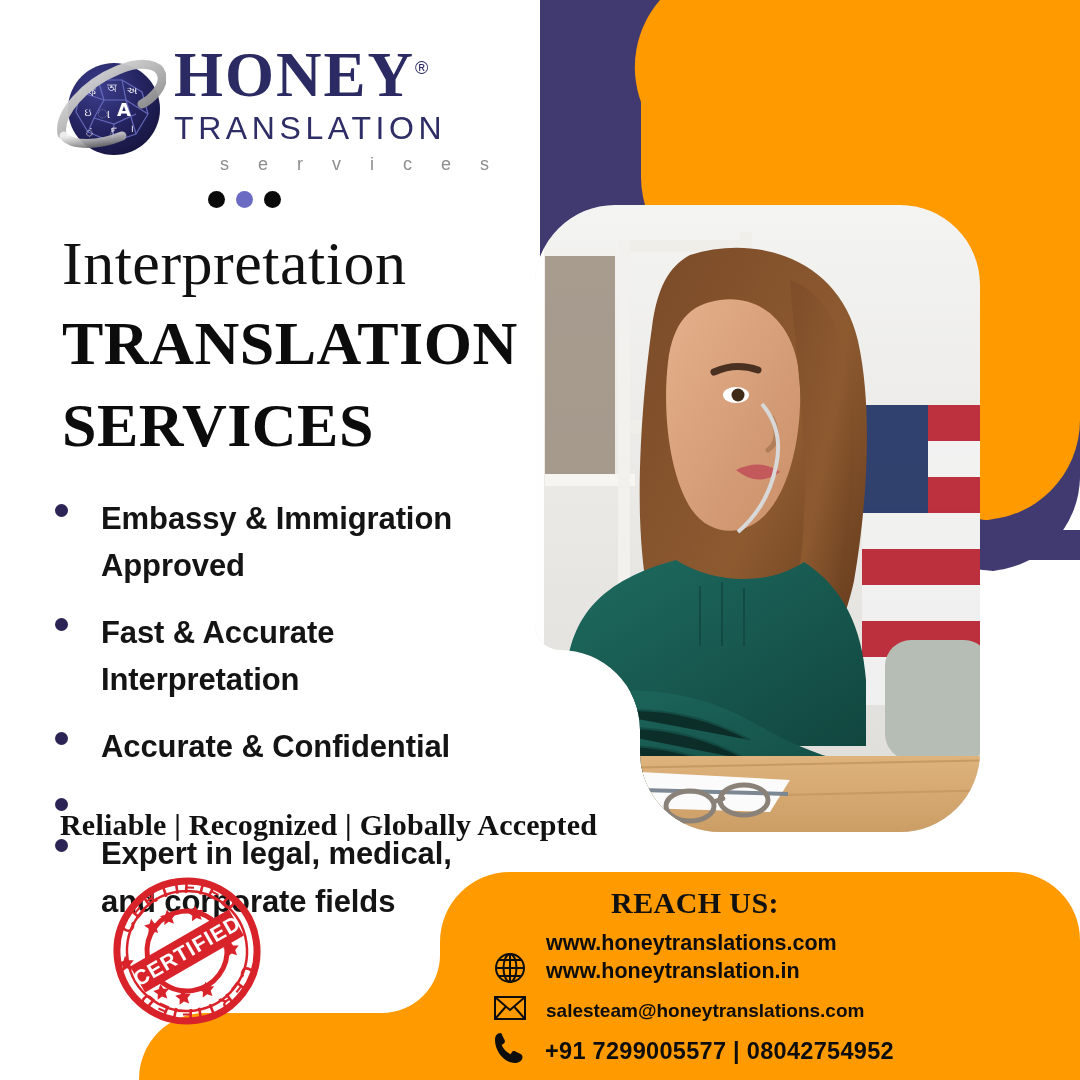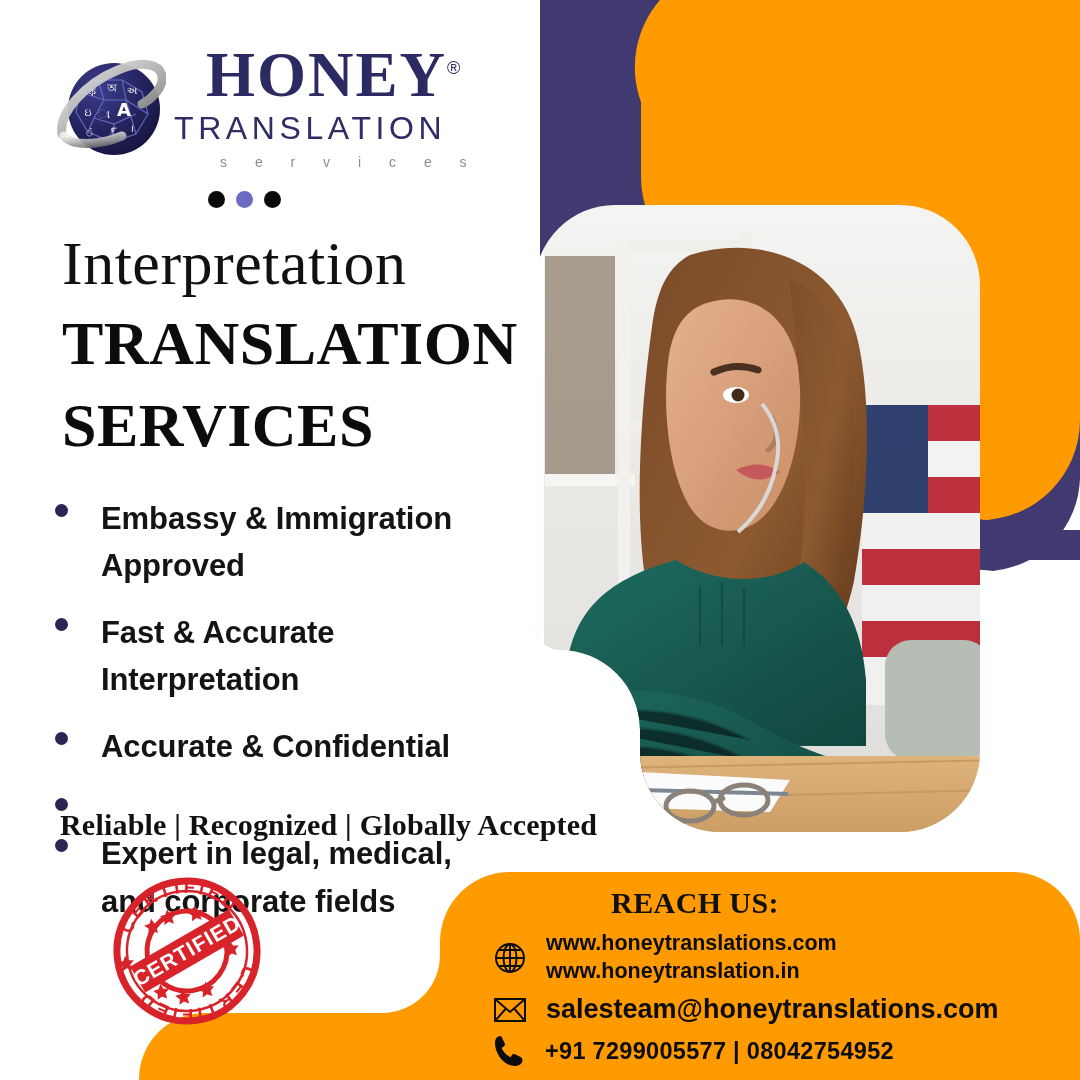--- a/index.html
+++ b/index.html
@@ -22,34 +22,34 @@
 
   
   .logo-block { position:absolute; left:56px; top:46px; width:420px; height:130px; }
   .globe {
     position:absolute; left:0; top:6px; width:110px; height:110px;
   }
   .logo-text { position:absolute; left:118px; top:-2px; width:300px; }
   .logo-honey {
     font-family:"Liberation Serif", serif;
     font-size:63px; font-weight:700; letter-spacing:2px;
-    color:#2b2a62; line-height:1.0; white-space:nowrap;margin-left:32px;
+    color:#2b2a62; line-height:1.0; white-space:nowrap;
   }
   .logo-reg {
     font-size:18px; vertical-align:super; font-weight:400;
     font-family:"Liberation Sans", sans-serif; letter-spacing:0;
   }
   .logo-translation {
     font-family:"Liberation Sans", sans-serif;
     font-size:32px; font-weight:400; letter-spacing:4.6px;
     color:#2f2d66; line-height:1.22; margin-top:2px; white-space:nowrap;
   }
   .logo-services {
     font-family:"Liberation Sans", sans-serif;
-    font-size:14px; font-weight:400; letter-spacing:12px;
+    font-size:18px; font-weight:400; letter-spacing:12px;
     color:#8d8d8d; line-height:1.3; margin-top:5px; margin-left:46px;
     white-space:nowrap;
   }
 
   
   .dots { position:absolute; left:208px; top:191px; display:flex; gap:11px; }
   .dot { width:17px; height:17px; border-radius:50%; }
 
   
   .headline { position:absolute; left:62px; top:232px; width:520px; }
@@ -95,29 +95,29 @@
     width:640px; height:168px;
   }
   .reach-title {
     position:absolute; left:0; right:0; top:14px;
     text-align:center; padding-right:130px;
     font-family:"Liberation Serif", serif;
     font-size:30px; font-weight:700; color:#111111;
     letter-spacing:0.4px;
   }
   .contact-rows { position:absolute; left:50px; top:58px; }
-  .c-row { display:flex; align-items:center; margin-bottom:9px; }
+  .c-row { display:flex; align-items:flex-end; margin-bottom:9px; }
   .c-icon { width:40px; flex:0 0 40px; display:flex; align-items:center; justify-content:center; }
   .c-text {
     margin-left:16px;
     font-family:"Liberation Sans", sans-serif;
     font-weight:700; color:#0d0d0d;
   }
   .c-text.web { font-size:21.5px; line-height:1.28; }
-  .c-text.mail { font-size:27px; }
+  .c-text.mail { font-size:19px; }
   .c-text.phone { font-size:23.5px; letter-spacing:0.3px;margin-left:15px; }
 </style>
 </head>
 <body>
 
 <div id="poster">
 
   <svg class="bg-layer" viewBox="0 0 1080 1080" xmlns="http://www.w3.org/2000/svg">
     <defs>
       <clipPath id="photoClip">

